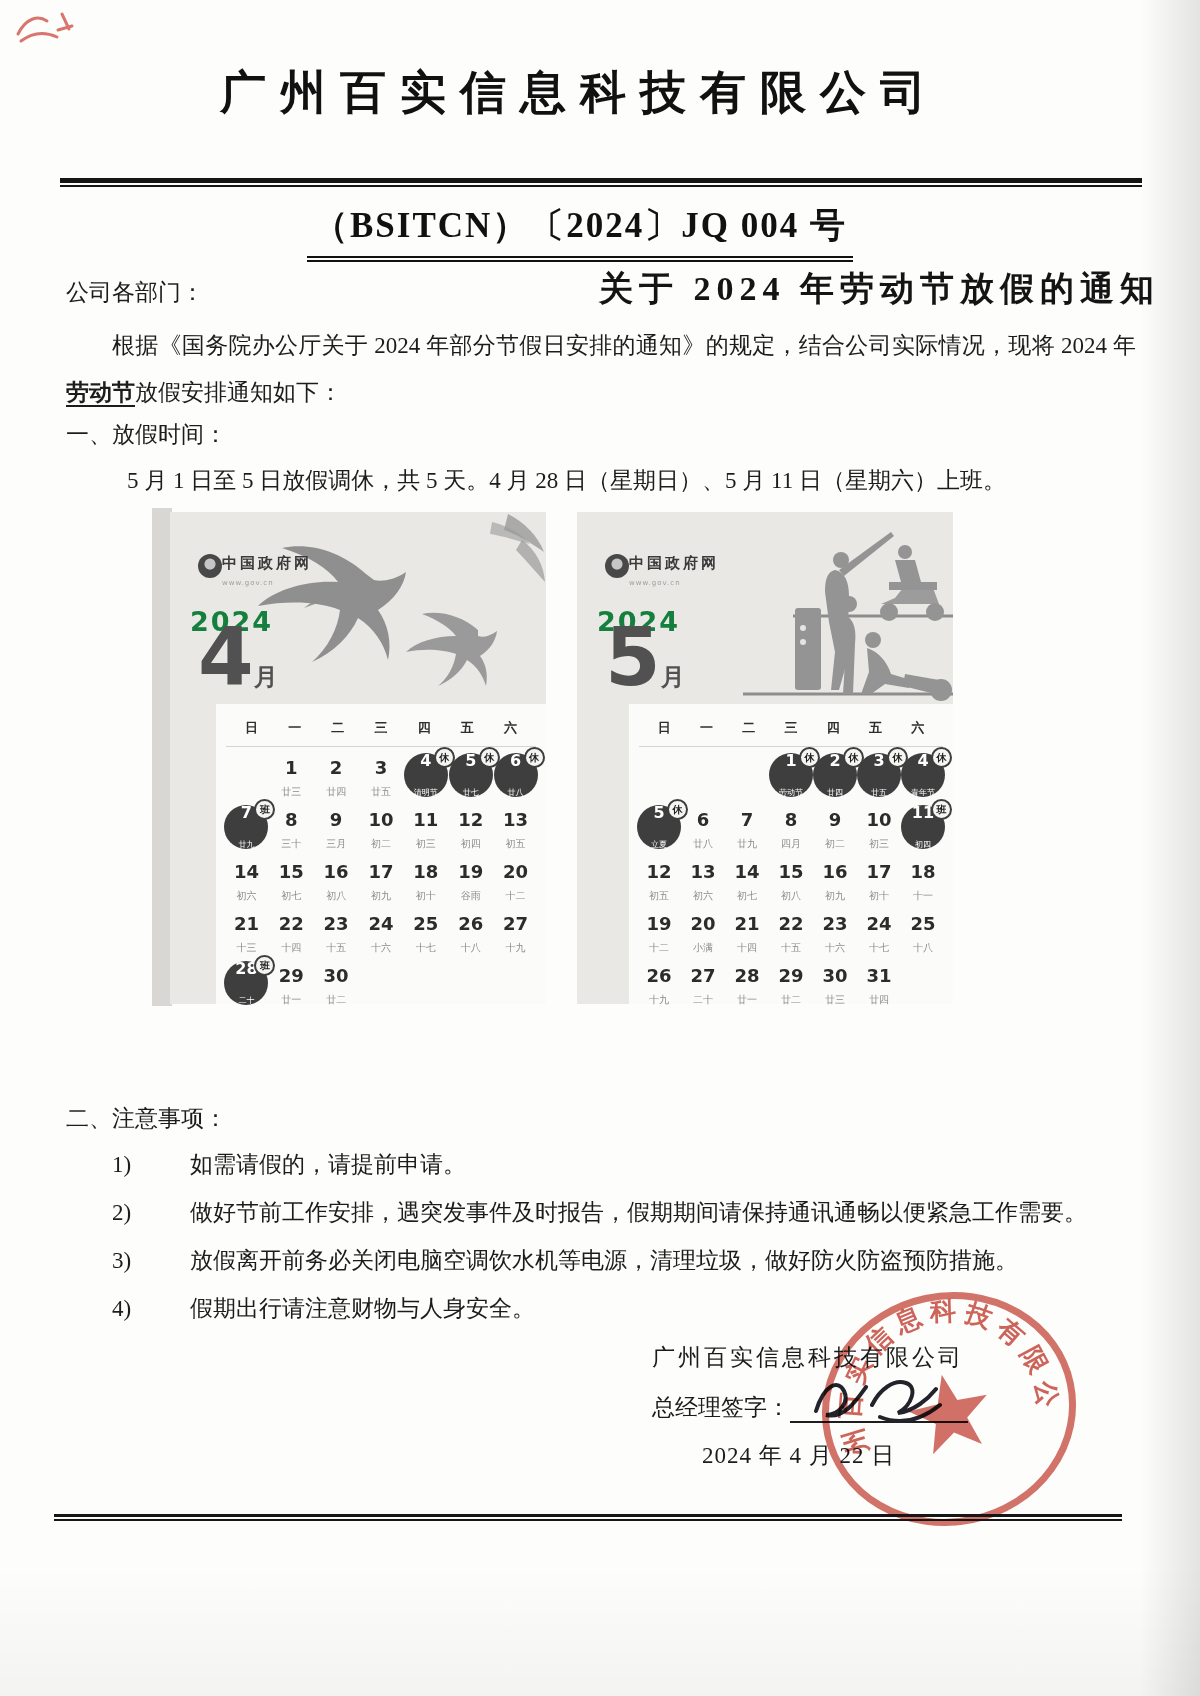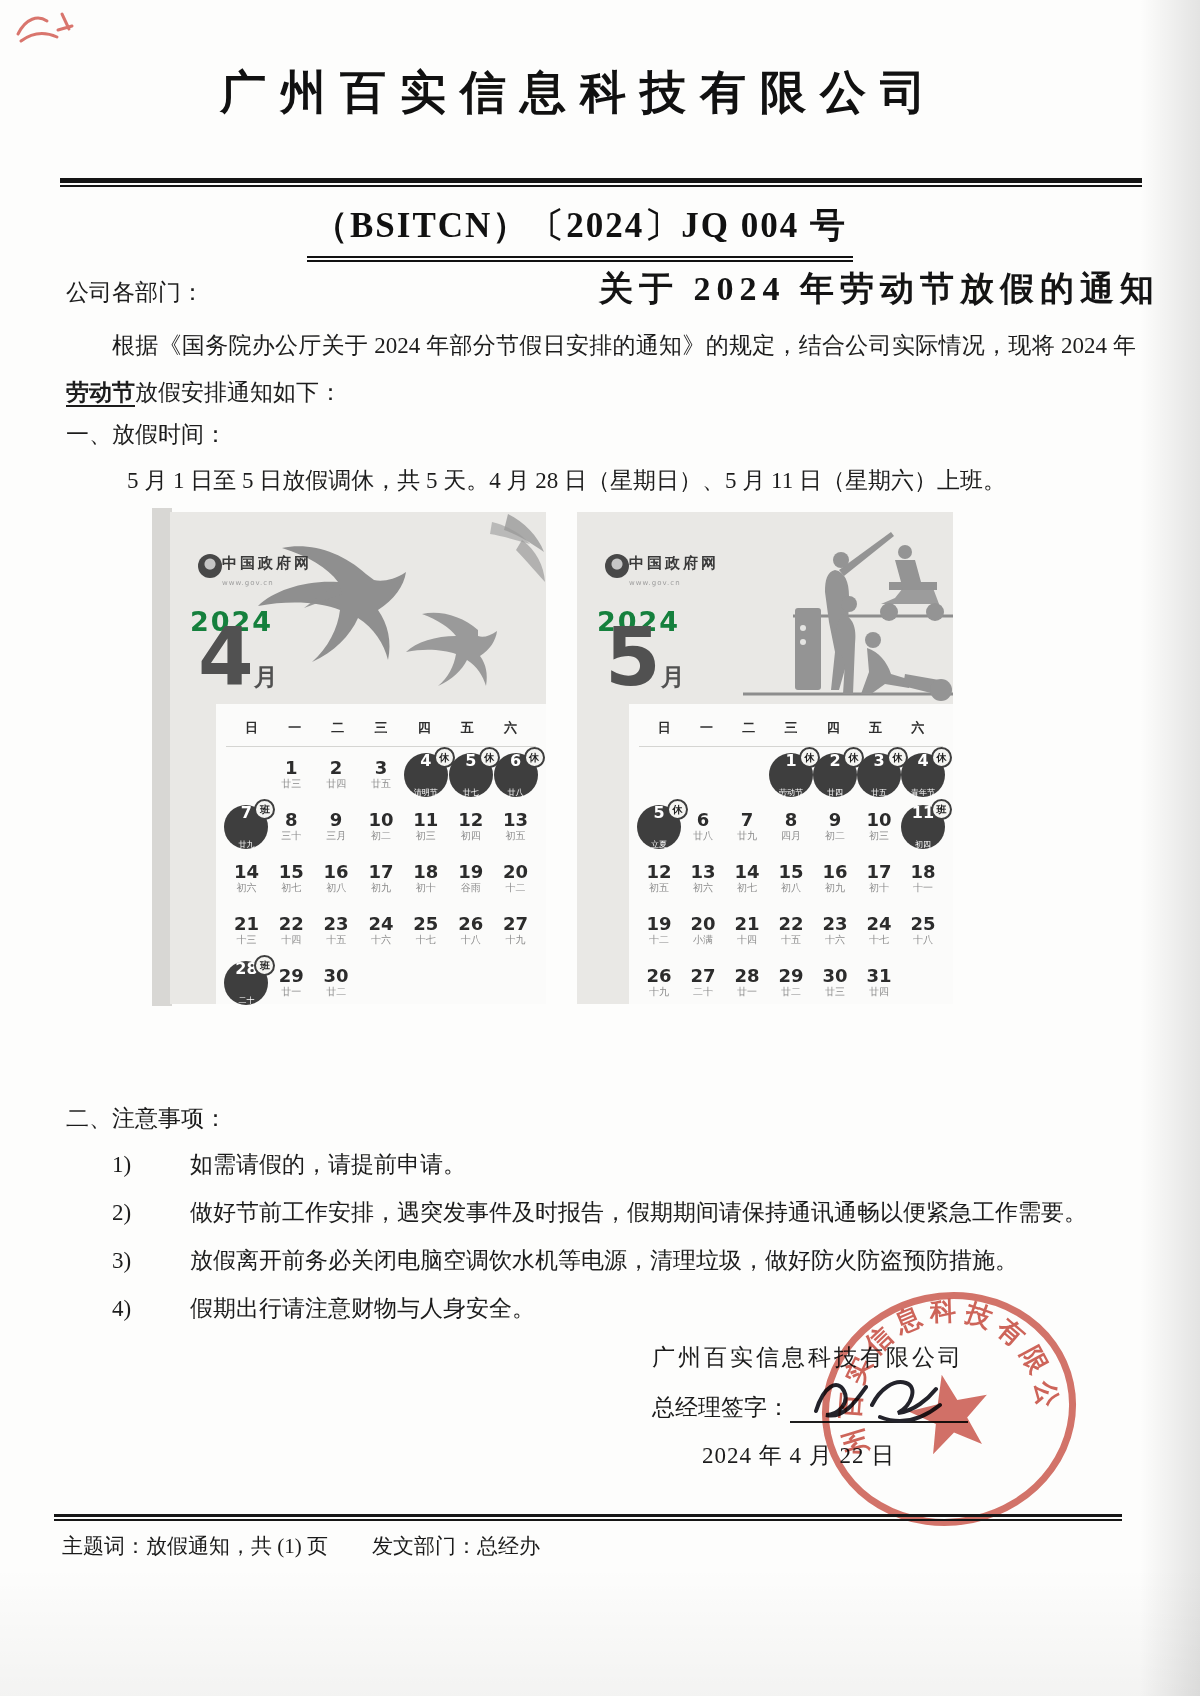--- a/index.html
+++ b/index.html
@@ -56,21 +56,21 @@
   .cal-month .unit{font-size:24px;font-weight:700;color:#515151;font-style:normal;
         font-family:"Liberation Sans",sans-serif;}
   .cal-panel{position:absolute;left:46px;right:0;top:192px;bottom:0;background:#fbfbfa;}
   #cal-b .cal-panel{left:52px;}
   .wk{display:grid;grid-template-columns:repeat(7,1fr);padding:15px 4px 9px;margin:0 10px;
         border-bottom:1px solid #d5d5d2;text-align:center;
         font-family:"DejaVu Sans",sans-serif;font-size:13px;font-weight:700;color:#2e2e2e;}
   .grid{display:grid;grid-template-columns:repeat(7,1fr);grid-auto-rows:52px;padding:6px 8px 0;text-align:center;}
   .day{position:relative;padding-top:5px;}
   .num{display:block;font-family:"DejaVu Sans",sans-serif;font-size:18px;line-height:20px;font-weight:600;color:#2c2c2c;}
-  .lunar{display:block;font-size:10px;line-height:12px;color:#8b8b8b;margin-top:0;}
+  .lunar{display:block;font-size:10px;line-height:12px;color:#8b8b8b;margin-top:8px;}
   .circle{position:absolute;left:50%;top:0;transform:translateX(-50%);width:44px;height:44px;border-radius:50%;
         background:#3e3e3e;color:#fff;display:flex;flex-direction:column;align-items:center;justify-content:center;}
   .cnum{font-family:"DejaVu Sans",sans-serif;font-size:16px;line-height:16px;font-weight:700;}
   .clab{font-size:8px;line-height:10px;margin-top:19px;}
   .badge{position:absolute;top:-6px;right:-7px;width:17px;height:17px;border-radius:50%;
         background:#f5f5f2;border:2px solid #3e3e3e;color:#1f1f1f;
         font-size:10px;line-height:17px;font-weight:700;font-style:normal;text-align:center;}
 
   
   .sign-company{position:absolute;left:652px;top:1342px;font-size:23px;letter-spacing:3px;}
@@ -518,19 +518,16 @@
   <svg class="seal" viewBox="0 0 268 246">
     <ellipse cx="134" cy="123" rx="124" ry="113" fill="none" stroke="#c94f43" stroke-width="7" opacity=".9"></ellipse>
     <path id="sealArc" d="M52,161 A90,90 0 1 1 216,161" fill="none"></path>
     <text font-size="26" font-weight="700" fill="#c94f43" letter-spacing="7" font-family="Liberation Sans, sans-serif">
       <textPath href="#sealArc" startOffset="50%" text-anchor="middle">广州百实信息科技有限公司</textPath>
     </text>
     <polygon points="134,88 144,116 174,117 150,135 159,164 134,147 109,164 118,135 94,117 124,116" fill="#c94f43" opacity=".92"></polygon>
   </svg>
 
   <div class="f-rule"></div>
-  <div class="footer">
-    <span>主题词：放假通知，共 (1) 页</span><span class="gap"></span><span>发文部门：总经办</span>
-  </div>
 
   <div class="scan-right"></div>
   <div class="scan-bottom"></div>
 </div>
 
 </body></html>

